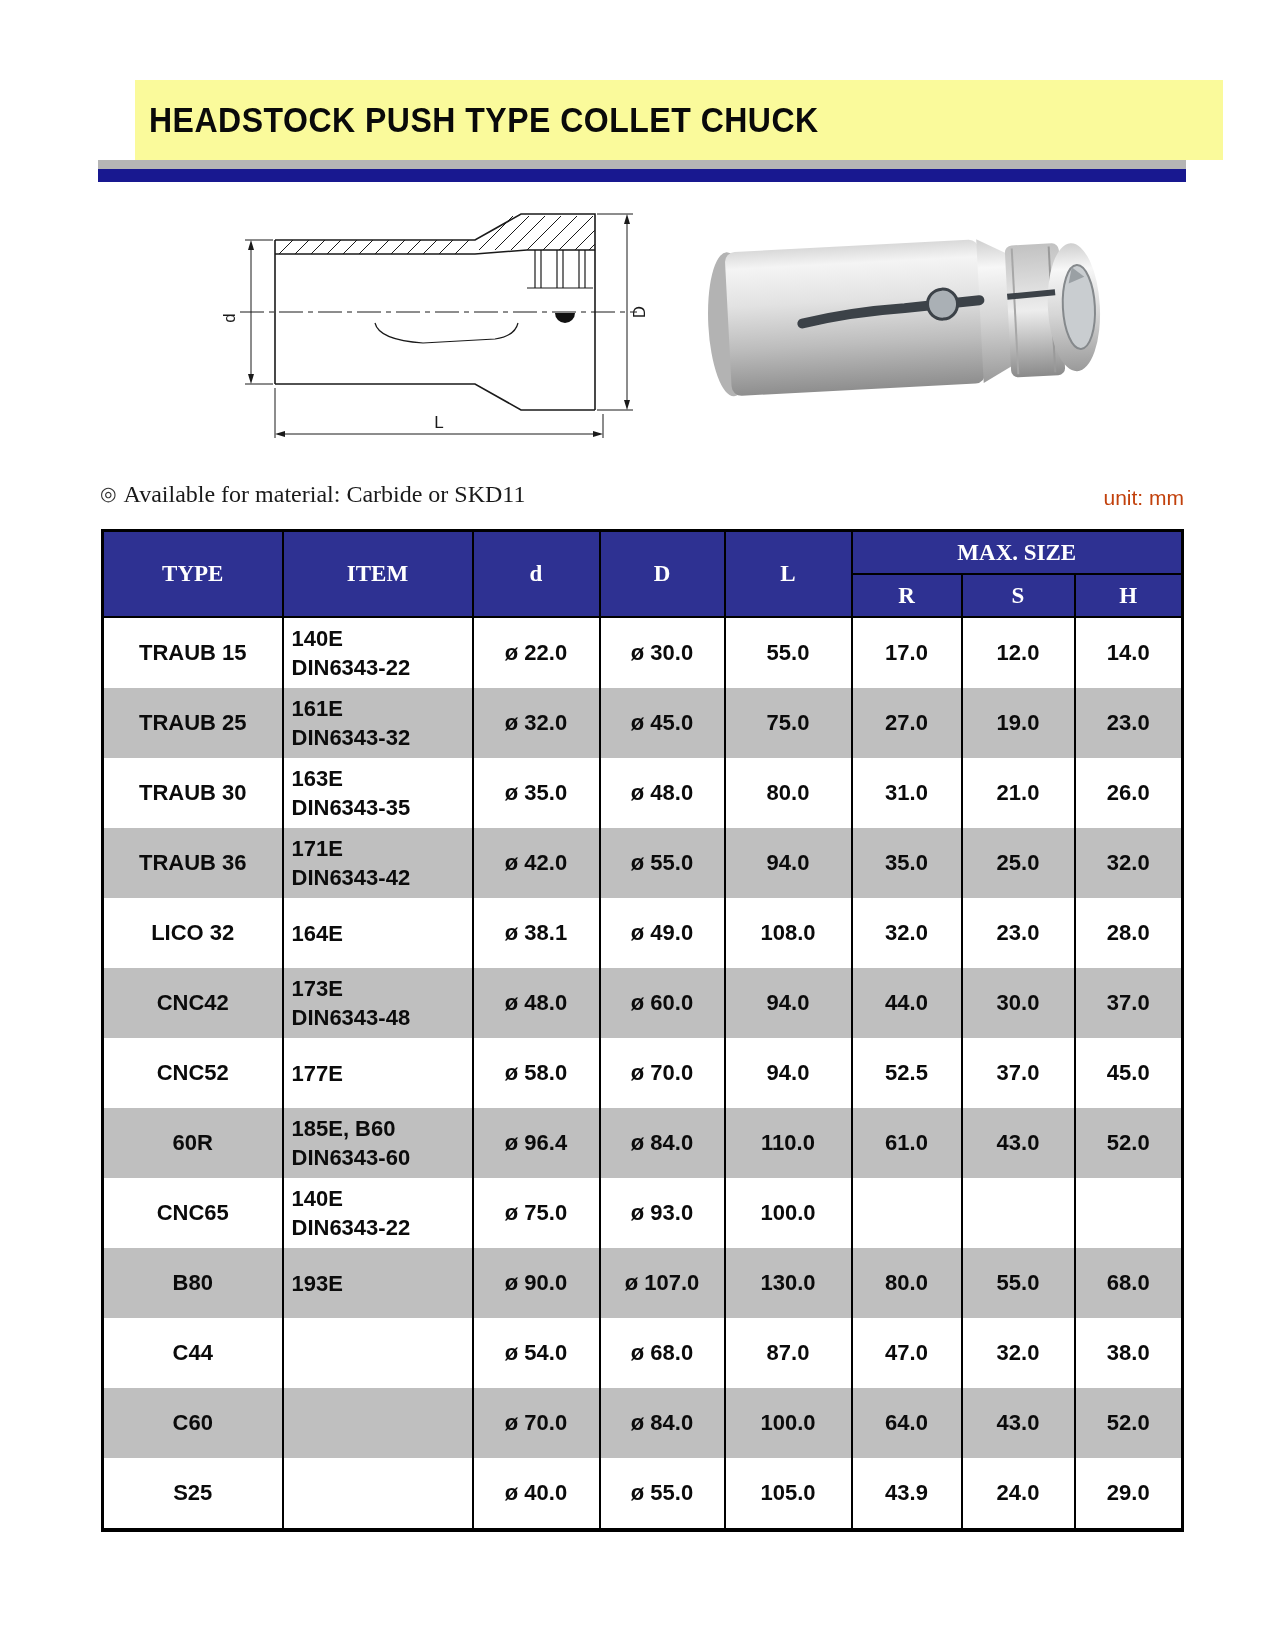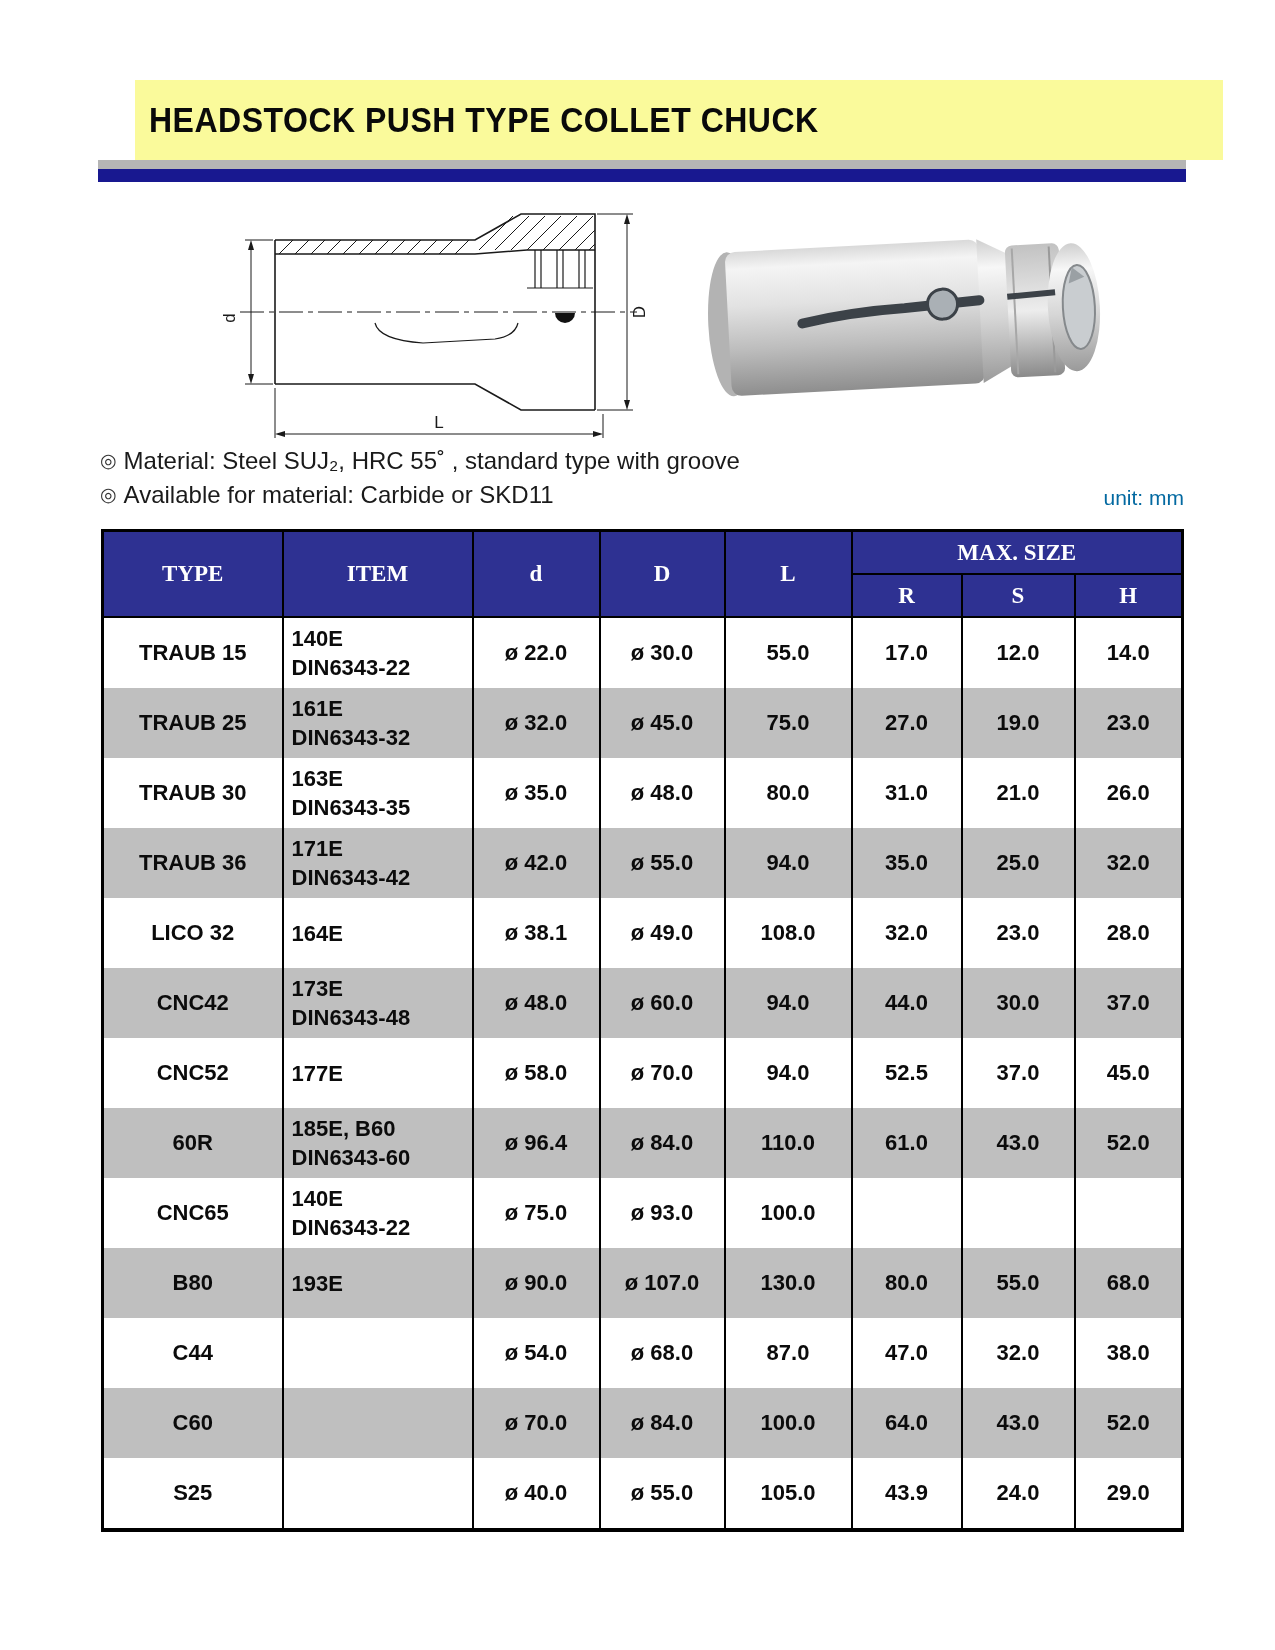--- a/index.html
+++ b/index.html
@@ -20,23 +20,23 @@
   .rule-navy{position:absolute;left:98px;top:169px;width:1088px;height:13px;background:#181890;}
 
   
   .drawing{position:absolute;left:165px;top:192px;}
   .photo{position:absolute;left:690px;top:212px;}
 
   
   .note{position:absolute;left:100px;font-size:24px;color:#1a1a1a;white-space:nowrap;}
   .note .bullet{font-size:19px;color:#333;margin-right:7px;vertical-align:2px;}
   .note1{top:447px;}
-  .note2{top:481px;}
+  .note2{top:481px;font-family:Liberation Serif, serif;}
   .unit{position:absolute;left:98px;top:486px;width:1086px;text-align:right;
-        font-size:21px;color:#0369a1;}
+        font-size:21px;color:#c2410c;}
 
   
   table.spec{position:absolute;left:101px;top:529px;width:1082px;
         border-collapse:collapse;table-layout:fixed;
         font-family:"Liberation Sans",sans-serif;}
   table.spec th,table.spec td{border-left:2px solid #000;border-right:2px solid #000;
         padding:0;text-align:center;vertical-align:middle;}
   table.spec{border:3px solid #000;border-bottom:4px solid #000;}
   table.spec thead th{background:#2e3192;color:#fff;font-size:23px;font-weight:bold;
         border-bottom:2px solid #000;height:41px;}
@@ -162,23 +162,20 @@
       <line x1="362" y1="42" x2="362" y2="168" stroke="#9a9a9a" stroke-width="2"></line>
       <ellipse cx="384" cy="104" rx="26" ry="64" fill="url(#metal2)"></ellipse>
       <ellipse cx="389" cy="104" rx="16" ry="42" fill="#c9cdd0" stroke="#85898c" stroke-width="2"></ellipse>
       <path d="M384 64 L396 74 L380 80 Z" fill="#9aa0a4"></path>
       <path d="M112 106 Q160 97 215 96 L290 92" stroke="#3c4248" stroke-width="10" fill="none" stroke-linecap="round"></path>
       <line x1="318" y1="90" x2="366" y2="88" stroke="#3c4248" stroke-width="6"></line>
       <circle cx="253" cy="94" r="15" fill="#aab0b5" stroke="#3c4248" stroke-width="3"></circle>
     </g>
   </svg>
 
-  <div class="note note1">
-    <span class="bullet">◎</span><span>Material: Steel SUJ₂, HRC 55˚ , standard type with groove</span>
-  </div>
   <div class="note note2">
     <span class="bullet">◎</span><span>Available for material: Carbide or SKD11</span>
   </div>
   <div class="unit">unit: mm</div>
 
   <table class="spec">
     <colgroup>
       <col style="width:180px">
         <col style="width:190px">
         <col style="width:127px">

